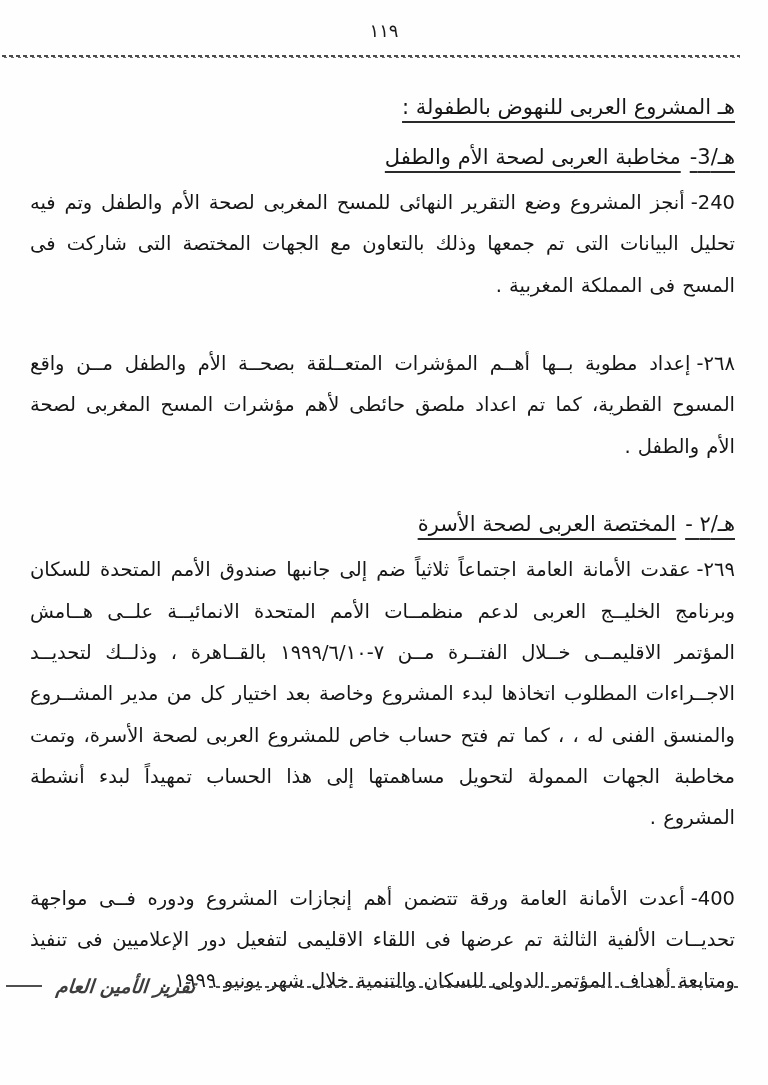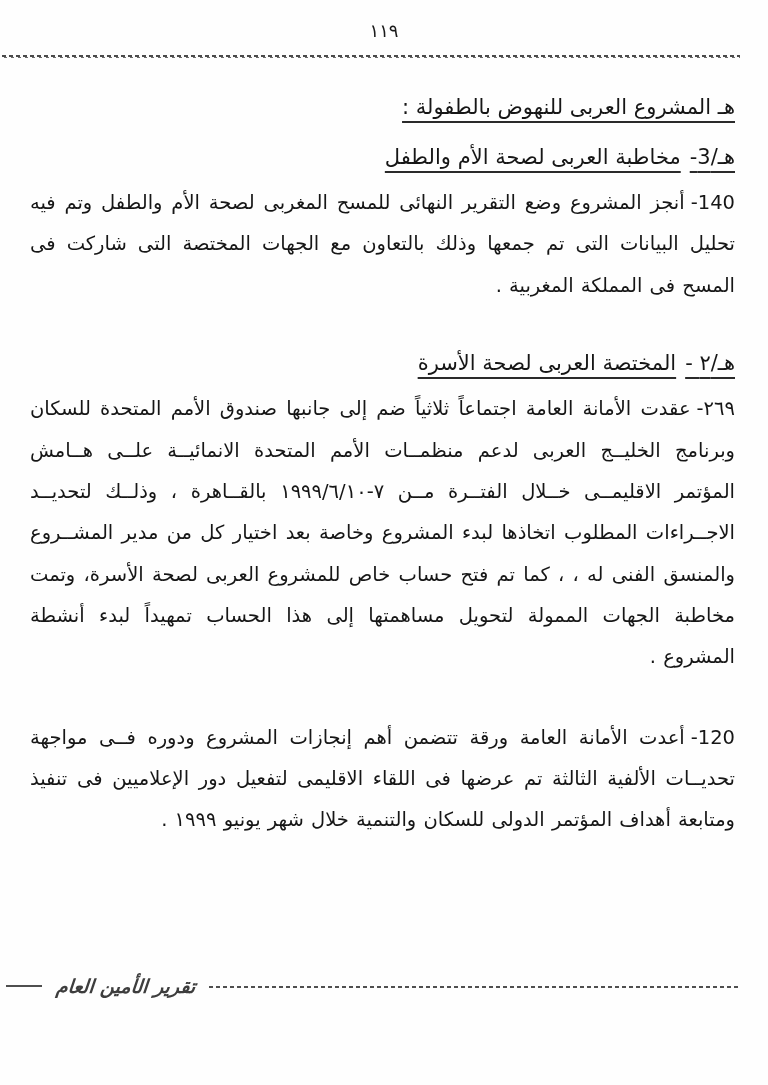--- a/index.html
+++ b/index.html
@@ -115,34 +115,37 @@
 
     <div class="h1">
       <span class="u">هـ المشروع العربى للنهوض بالطفولة :</span>
     </div>
 
     <div class="sub">
       <span class="u prefix">هـ/3-</span><span class="u">مخاطبة العربى لصحة الأم والطفل</span>
     </div>
 
     <p class="para p267">
-      <span class="pnum">140-</span><span>أنجز المشروع وضع التقرير النهائى للمسح المغربى لصحة الأم والطفل وتم فيه تحليل البيانات التى تم جمعها وذلك بالتعاون مع الجهات المختصة التى شاركت فى المسح فى المملكة المغربية .</span>
+      <span class="pnum">240-</span><span>أنجز المشروع وضع التقرير النهائى للمسح المغربى لصحة الأم والطفل وتم فيه تحليل البيانات التى تم جمعها وذلك بالتعاون مع الجهات المختصة التى شاركت فى المسح فى المملكة المغربية .</span>
     </p>
 
+    <p class="para p268">
+      <span class="pnum">٢٦٨-</span><span>إعداد مطوية بــها أهــم المؤشرات المتعــلقة بصحــة الأم والطفل مــن واقع المسوح القطرية، كما تم اعداد ملصق حائطى لأهم مؤشرات المسح المغربى لصحة الأم والطفل .</span>
+    </p>
 
     <div class="sub sub2">
       <span class="u prefix">هـ/٢ -</span><span class="u">المختصة العربى لصحة الأسرة</span>
     </div>
 
     <p class="para p269">
       <span class="pnum">٢٦٩-</span><span>عقدت الأمانة العامة اجتماعاً ثلاثياً ضم إلى جانبها صندوق الأمم المتحدة للسكان وبرنامج الخليــج العربى لدعم منظمــات الأمم المتحدة الانمائيــة علــى هــامش المؤتمر الاقليمــى خــلال الفتــرة مــن ٧-١٩٩٩/٦/١٠ بالقــاهرة ، وذلــك لتحديــد الاجــراءات المطلوب اتخاذها لبدء المشروع وخاصة بعد اختيار كل من مدير المشــروع والمنسق الفنى له ، ، كما تم فتح حساب خاص للمشروع العربى لصحة الأسرة، وتمت مخاطبة الجهات الممولة لتحويل مساهمتها إلى هذا الحساب تمهيداً لبدء أنشطة المشروع .</span>
     </p>
 
     <p class="para p270">
-      <span class="pnum">120-</span><span>أعدت الأمانة العامة ورقة تتضمن أهم إنجازات المشروع ودوره فــى مواجهة تحديــات الألفية الثالثة تم عرضها فى اللقاء الاقليمى لتفعيل دور الإعلاميين فى تنفيذ ومتابعة أهداف المؤتمر الدولى للسكان والتنمية خلال شهر يونيو ١٩٩٩ .</span>
+      <span class="pnum">400-</span><span>أعدت الأمانة العامة ورقة تتضمن أهم إنجازات المشروع ودوره فــى مواجهة تحديــات الألفية الثالثة تم عرضها فى اللقاء الاقليمى لتفعيل دور الإعلاميين فى تنفيذ ومتابعة أهداف المؤتمر الدولى للسكان والتنمية خلال شهر يونيو ١٩٩٩ .</span>
     </p>
 
   </div>
 
   <div class="footer">
     <div class="footer-rule-long"></div>
     <div class="footer-signature">تقرير الأمين العام</div>
     <div class="footer-rule-short"></div>
   </div>
 

